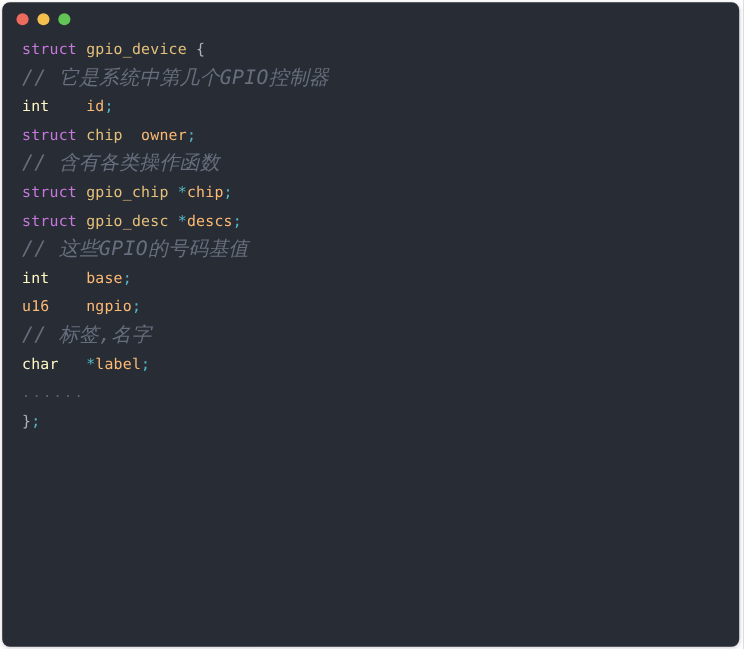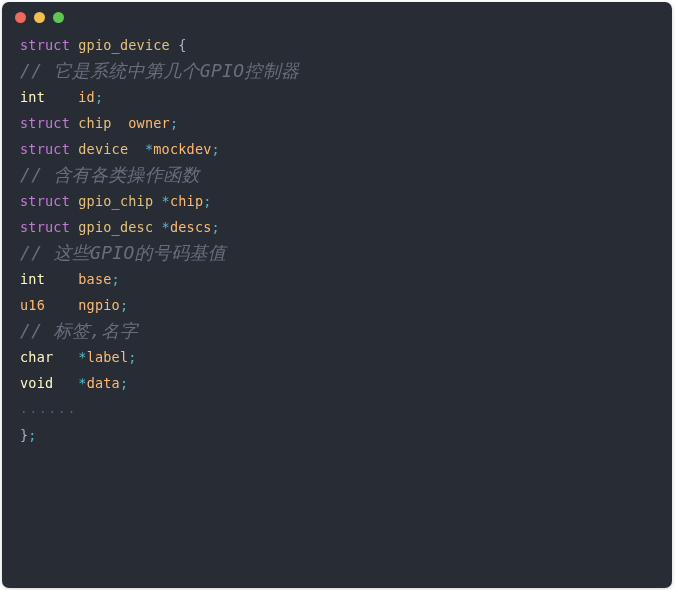--- a/index.html
+++ b/index.html
@@ -78,26 +78,24 @@
   <div class="titlebar">
     <span class="dot" style="background: rgb(237, 106, 94);"></span>
     <span class="dot" style="background: rgb(245, 191, 79);"></span>
     <span class="dot" style="background: rgb(97, 196, 84);"></span>
   </div>
   <div class="code">
       <div class="line"><span class="kw">struct</span><span class="ident"> </span><span class="type">gpio_device</span><span class="ident"> </span><span class="brace">{</span></div>
       <div class="line comment">// 它是系统中第几个GPIO控制器</div>
       <div class="line"><span class="kwtype">int</span><span class="ident">    </span><span class="ident">id</span><span class="punc">;</span></div>
       <div class="line"><span class="kw">struct</span><span class="ident"> </span><span class="type">chip</span><span class="ident">  </span><span class="ident">owner</span><span class="punc">;</span></div>
-      <div class="line"><span class="kw">struct</span><span class="ident"> </span><span class="type">device</span><span class="ident">  </span><span class="star">*</span><span class="ident">mockdev</span><span class="punc">;</span></div>
       <div class="line comment">// 含有各类操作函数</div>
       <div class="line"><span class="kw">struct</span><span class="ident"> </span><span class="type">gpio_chip</span><span class="ident"> </span><span class="star">*</span><span class="ident">chip</span><span class="punc">;</span></div>
       <div class="line"><span class="kw">struct</span><span class="ident"> </span><span class="type">gpio_desc</span><span class="ident"> </span><span class="star">*</span><span class="ident">descs</span><span class="punc">;</span></div>
       <div class="line comment">// 这些GPIO的号码基值</div>
       <div class="line"><span class="kwtype">int</span><span class="ident">    </span><span class="ident">base</span><span class="punc">;</span></div>
       <div class="line"><span class="ident">u16</span><span class="ident">    </span><span class="ident">ngpio</span><span class="punc">;</span></div>
       <div class="line comment">// 标签,名字</div>
       <div class="line"><span class="kwtype">char</span><span class="ident">   </span><span class="star">*</span><span class="ident">label</span><span class="punc">;</span></div>
-      <div class="line"><span class="kwtype">void</span><span class="ident">   </span><span class="star">*</span><span class="ident">data</span><span class="punc">;</span></div>
       <div class="line dots">......</div>
       <div class="line"><span class="brace">}</span><span class="punc">;</span></div>
     </div>
 </div>
 
 </body></html>

